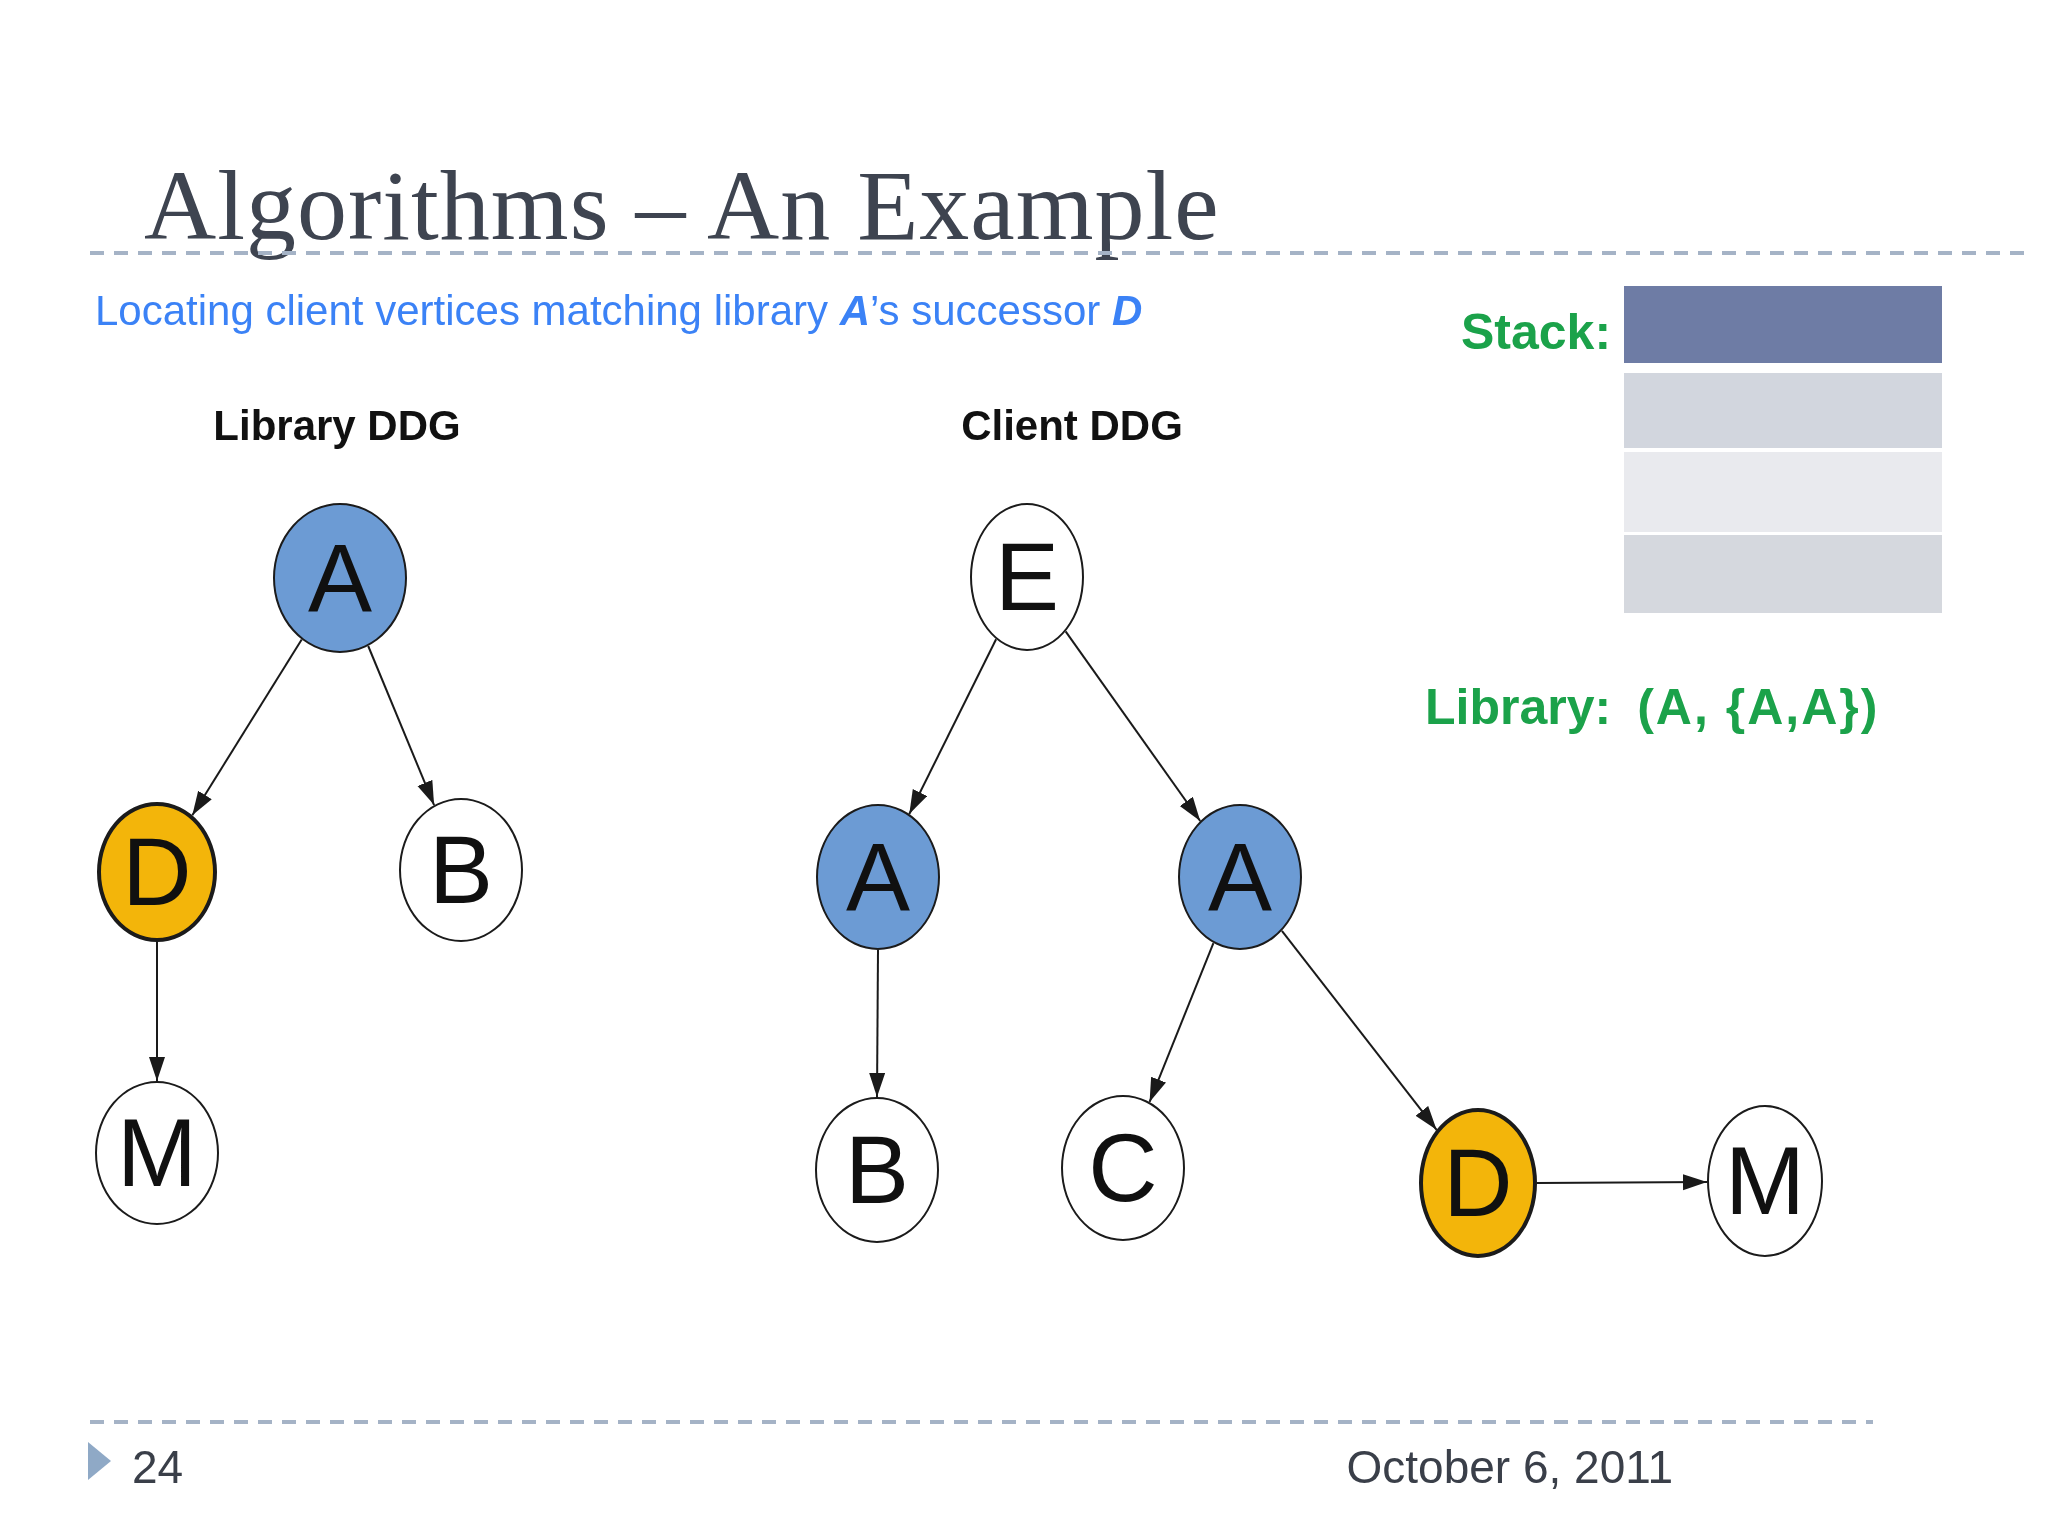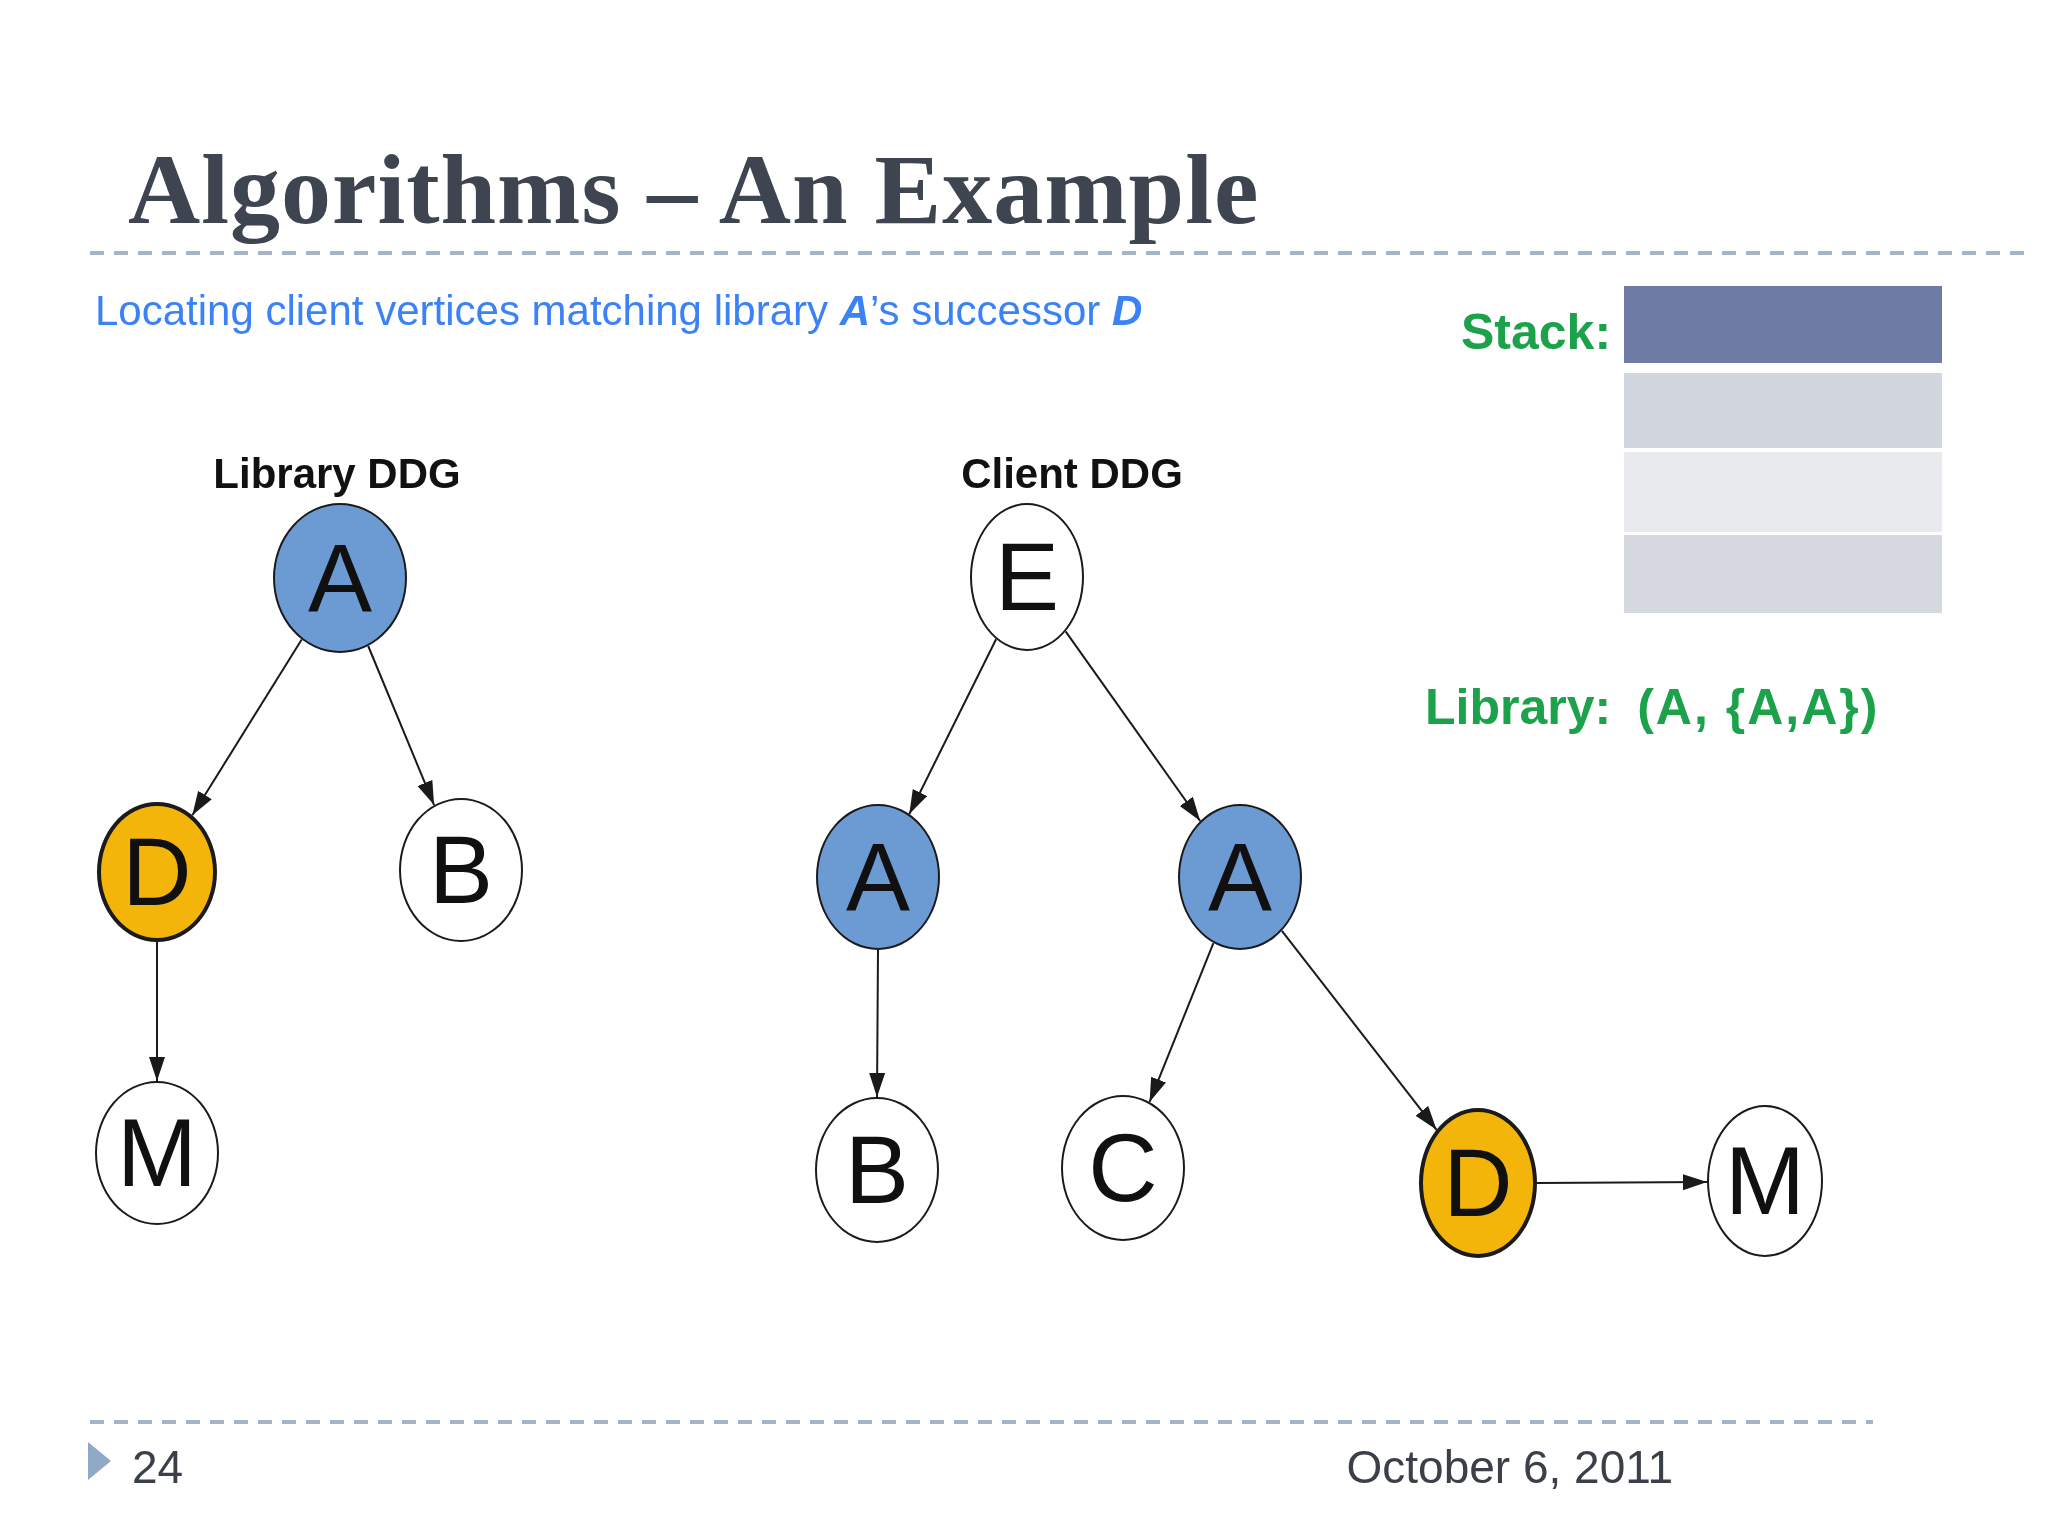--- a/index.html
+++ b/index.html
@@ -1,27 +1,27 @@
 <!DOCTYPE html>
 <html><head>
 <meta charset="utf-8">
 <style>
   html,body{margin:0;padding:0;background:#fff;}
   #slide{position:relative;width:2048px;height:1536px;background:#ffffff;overflow:hidden;
          font-family:"Liberation Sans",sans-serif;}
 
-  .slide-title{position:absolute;left:128px;top:140px;margin:0;
-    font-family:"Liberation Serif",serif;font-weight:700;font-size:100px;line-height:1;
+  .slide-title{position:absolute;left:128px;top:140px;margin:16px;
+    font-family:"Liberation Serif",serif;font-weight:400;font-size:100px;line-height:1;
     color:#3E4450;letter-spacing:1px;white-space:nowrap;}
 
   .subtitle{position:absolute;left:95px;top:287px;font-size:42px;line-height:1.15;color:#3b82f6;white-space:nowrap;}
   .subtitle .em{font-weight:700;font-style:italic;}
 
   .ddg-title{position:absolute;top:402px;transform:translateX(-50%);
-    font-size:42px;font-weight:700;color:#111;white-space:nowrap;margin-top:48px;}
+    font-size:42px;font-weight:700;color:#111;white-space:nowrap;}
   .ddg-title.lib{left:337px;}
   .ddg-title.cli{left:1072px;}
 
   .stack-label{position:absolute;left:1461px;top:303px;font-size:50px;font-weight:700;color:#1BA24A;}
   #stack-slots{position:absolute;left:1624px;top:286px;width:318px;height:327px;}
   #stack-slots .slot{position:absolute;left:0;width:318px;}
   #stack-slots .slot:nth-child(1){top:0;height:77px;}
   #stack-slots .slot:nth-child(2){top:87px;height:75px;}
   #stack-slots .slot:nth-child(3){top:166px;height:80px;}
   #stack-slots .slot:nth-child(4){top:249px;height:78px;}

